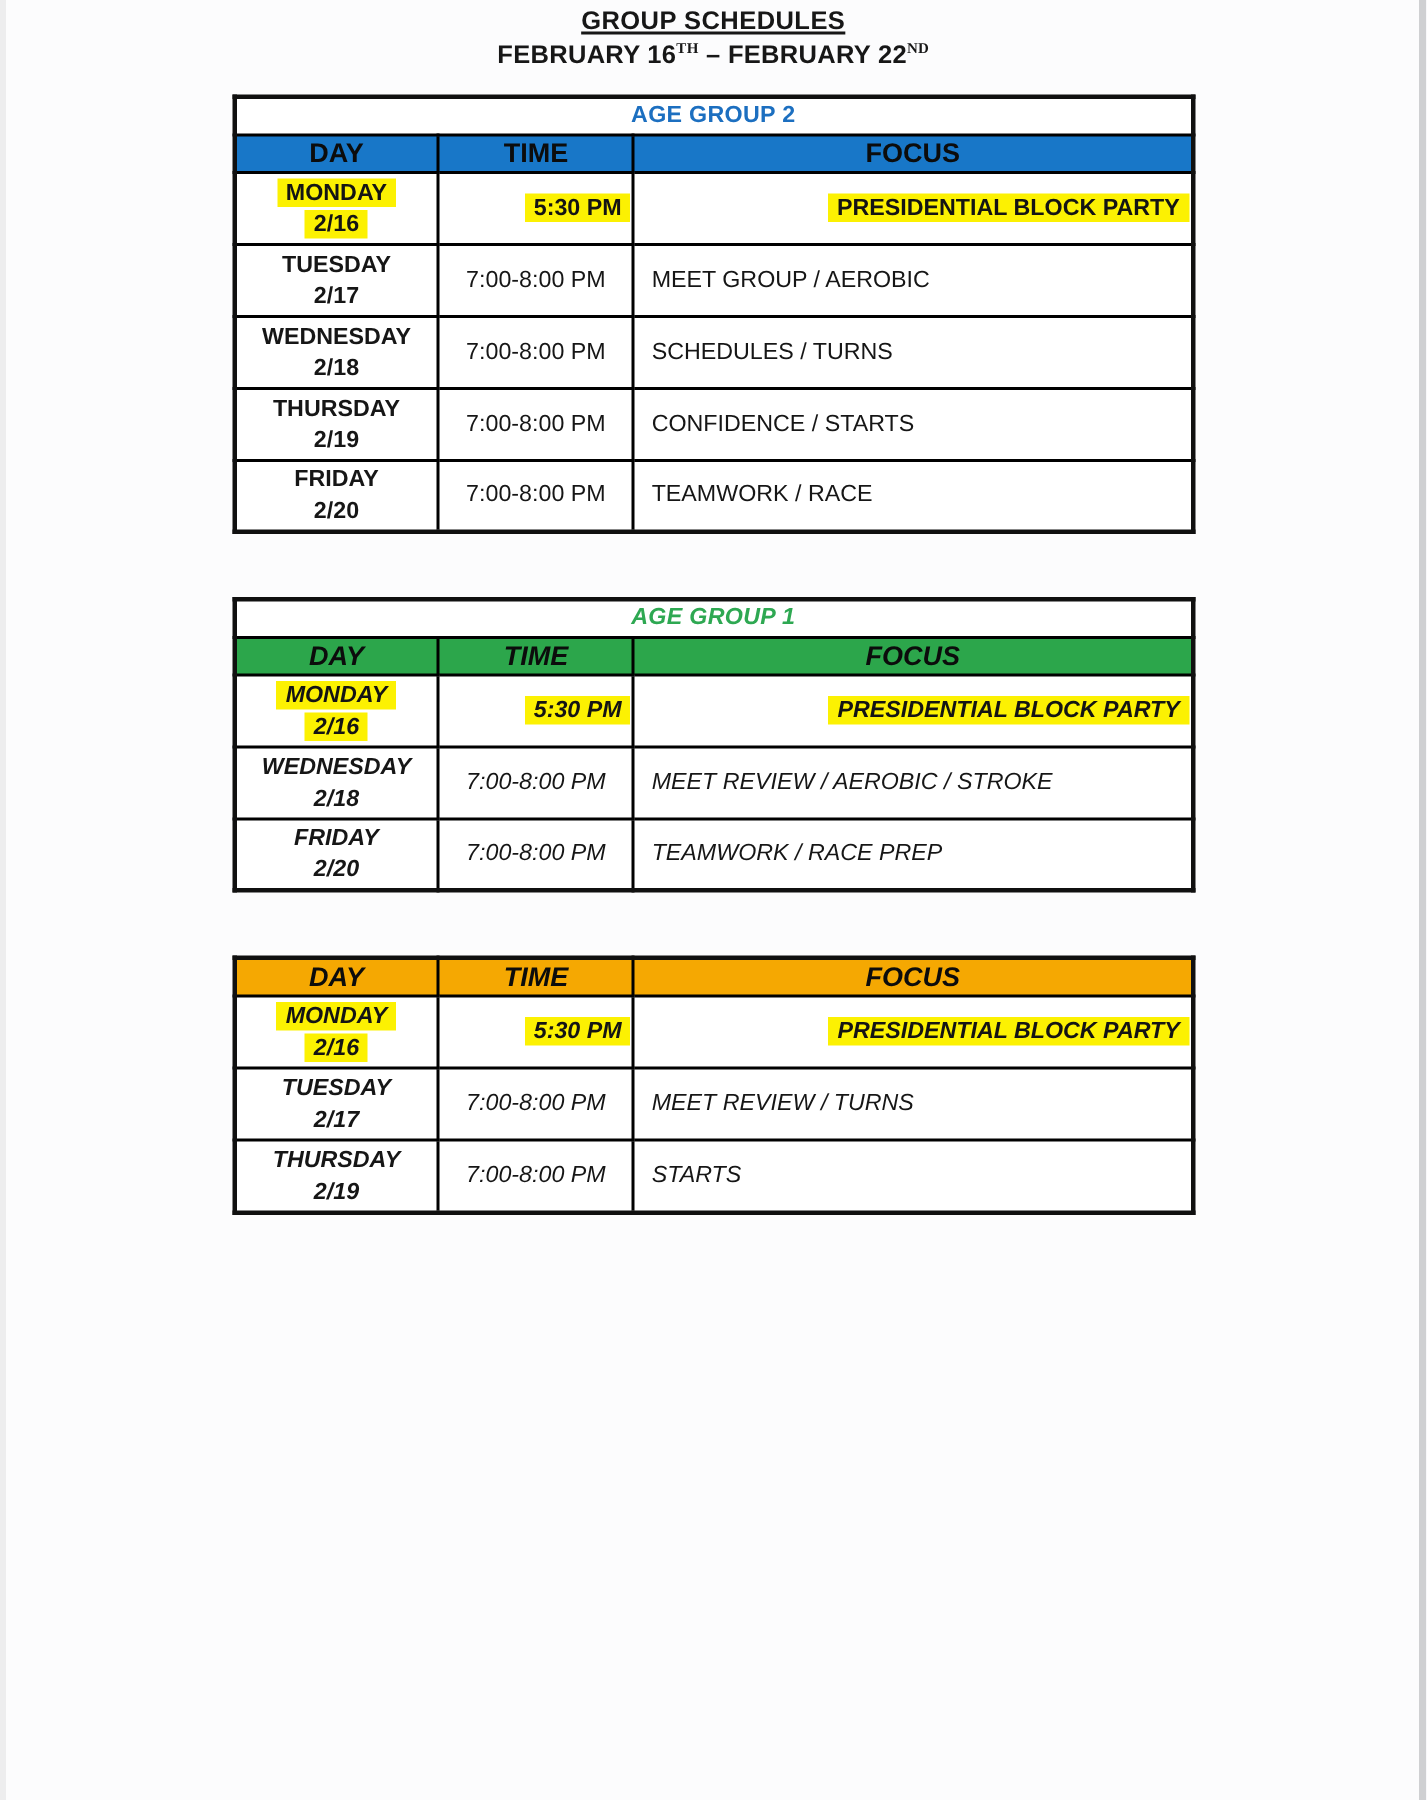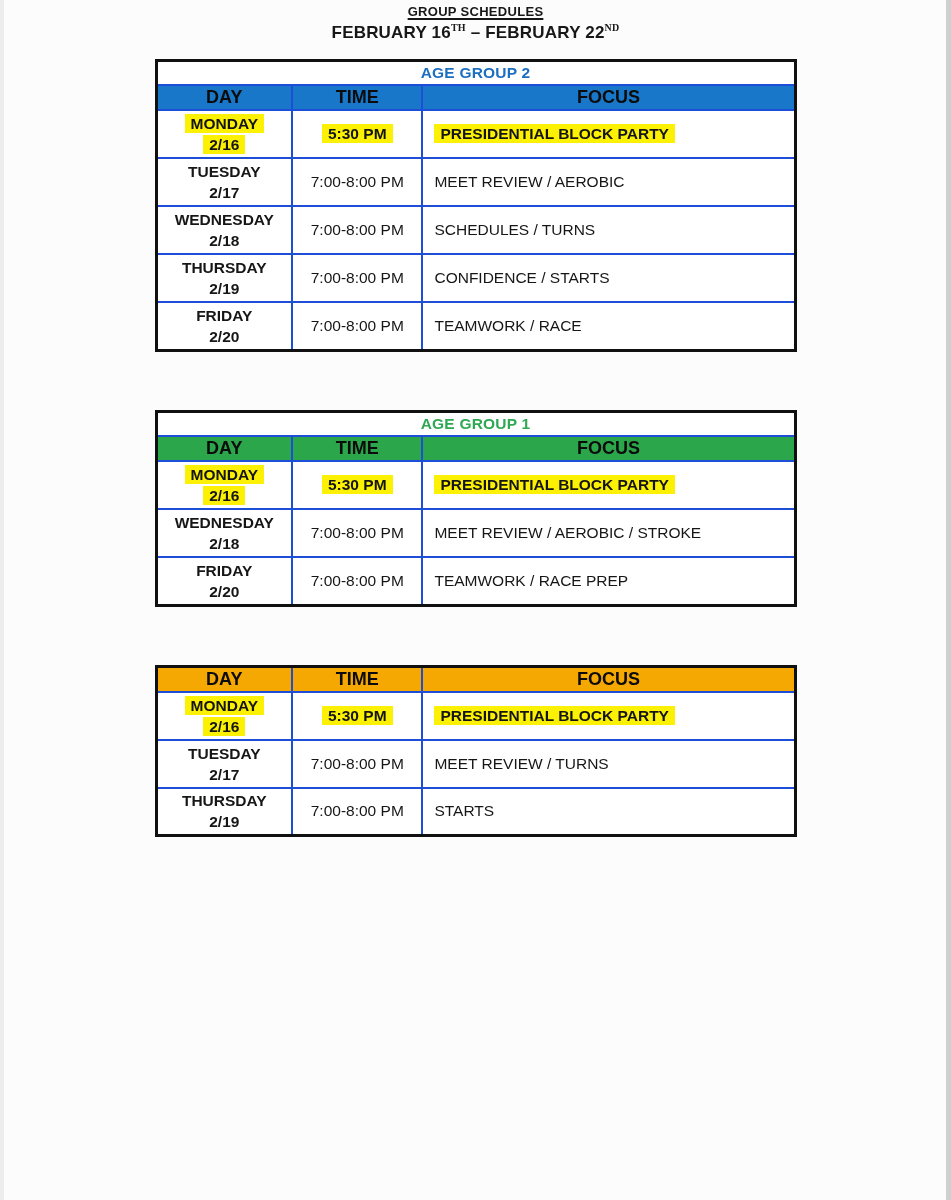--- a/index.html
+++ b/index.html
@@ -13,56 +13,56 @@
   }
   .edge { position:absolute; top:0; height:100%; }
   .edge.left  { left:0; width:4px; background:#ededee; }
   .edge.right { right:0; width:5px; background:#cfd0d2; }
 
   .logo-wrap { padding-top:56px; text-align:center; }
   .logo-svg { width:432px; height:140px; display:inline-block; }
 
   .heading {
     text-align:center; margin-top:4px;
-    font-size:13px; font-weight:bold; color:#171717;
+    font-size:17px; font-weight:bold; color:#171717;
     text-decoration:underline;
     text-decoration-thickness:2px;
     text-underline-offset:2px;
     letter-spacing:.3px;
   }
   .daterange {
     text-align:center; margin-top:3px;
     font-size:17px; font-weight:bold; color:#171717;
     letter-spacing:.2px;
   }
   .daterange sup { font-size:10px; font-weight:bold;font-family:Liberation Serif, serif; }
 
   .sched {
     width:642px; margin:16px auto 0;
     border-collapse:collapse; table-layout:fixed;
     border:3px solid #101010;
     background:#ffffff;
   }
-  .sched.gap { margin-top:58px; }
-  .sched td, .sched th { border:2px solid #1d4ed8; box-sizing:border-box; }
+  .sched.gap { margin-top:42px;font-style:italic; }
+  .sched td, .sched th { border:2px solid #000000; box-sizing:border-box; }
 
   .title-cell {
     height:25px; text-align:center;
     font-size:15.5px; font-weight:bold;
     background:#ffffff; letter-spacing:.2px;
   }
   .sched th {
     height:24px; text-align:center;
     font-size:18px; font-weight:bold; color:#0c0c0c;
   }
   .sched td.data { height:48px; font-size:15.5px; color:#161616; }
   .day-cell  { text-align:center; font-weight:bold; line-height:21px; }
   .time-cell { text-align:center; font-weight:normal; }
   .focus-cell{ text-align:left; padding-left:11px; font-weight:normal; }
-  .hl-row .time-cell, .hl-row .focus-cell { font-weight:bold; }
+  .hl-row .time-cell, .hl-row .focus-cell { font-weight:bold;text-align:right; }
   mark.hl {
     background:#fcf102; color:#141414;
     padding:1px 6px; font-weight:bold;
   }
 </style>
 </head>
 <body>
 
 <div class="page">
   <div class="edge left"></div>
@@ -90,21 +90,21 @@
     </thead>
     <tbody>
         <tr class="hl-row">
           <td class="data day-cell"><mark class="hl" style="background: rgb(252, 241, 2);">MONDAY</mark><br><mark class="hl" style="background: rgb(252, 241, 2);">2/16</mark></td>
           <td class="data time-cell"><mark class="hl" style="background: rgb(252, 241, 2);">5:30 PM</mark></td>
           <td class="data focus-cell"><mark class="hl" style="background: rgb(252, 241, 2);">PRESIDENTIAL BLOCK PARTY</mark></td>
         </tr>
         <tr>
           <td class="data day-cell"><span>TUESDAY</span><br><span>2/17</span></td>
           <td class="data time-cell"><span>7:00-8:00 PM</span></td>
-          <td class="data focus-cell"><span>MEET REVIEW / AEROBIC</span></td>
+          <td class="data focus-cell"><span>MEET GROUP / AEROBIC</span></td>
         </tr>
         <tr>
           <td class="data day-cell"><span>WEDNESDAY</span><br><span>2/18</span></td>
           <td class="data time-cell"><span>7:00-8:00 PM</span></td>
           <td class="data focus-cell"><span>SCHEDULES / TURNS</span></td>
         </tr>
         <tr>
           <td class="data day-cell"><span>THURSDAY</span><br><span>2/19</span></td>
           <td class="data time-cell"><span>7:00-8:00 PM</span></td>
           <td class="data focus-cell"><span>CONFIDENCE / STARTS</span></td>

